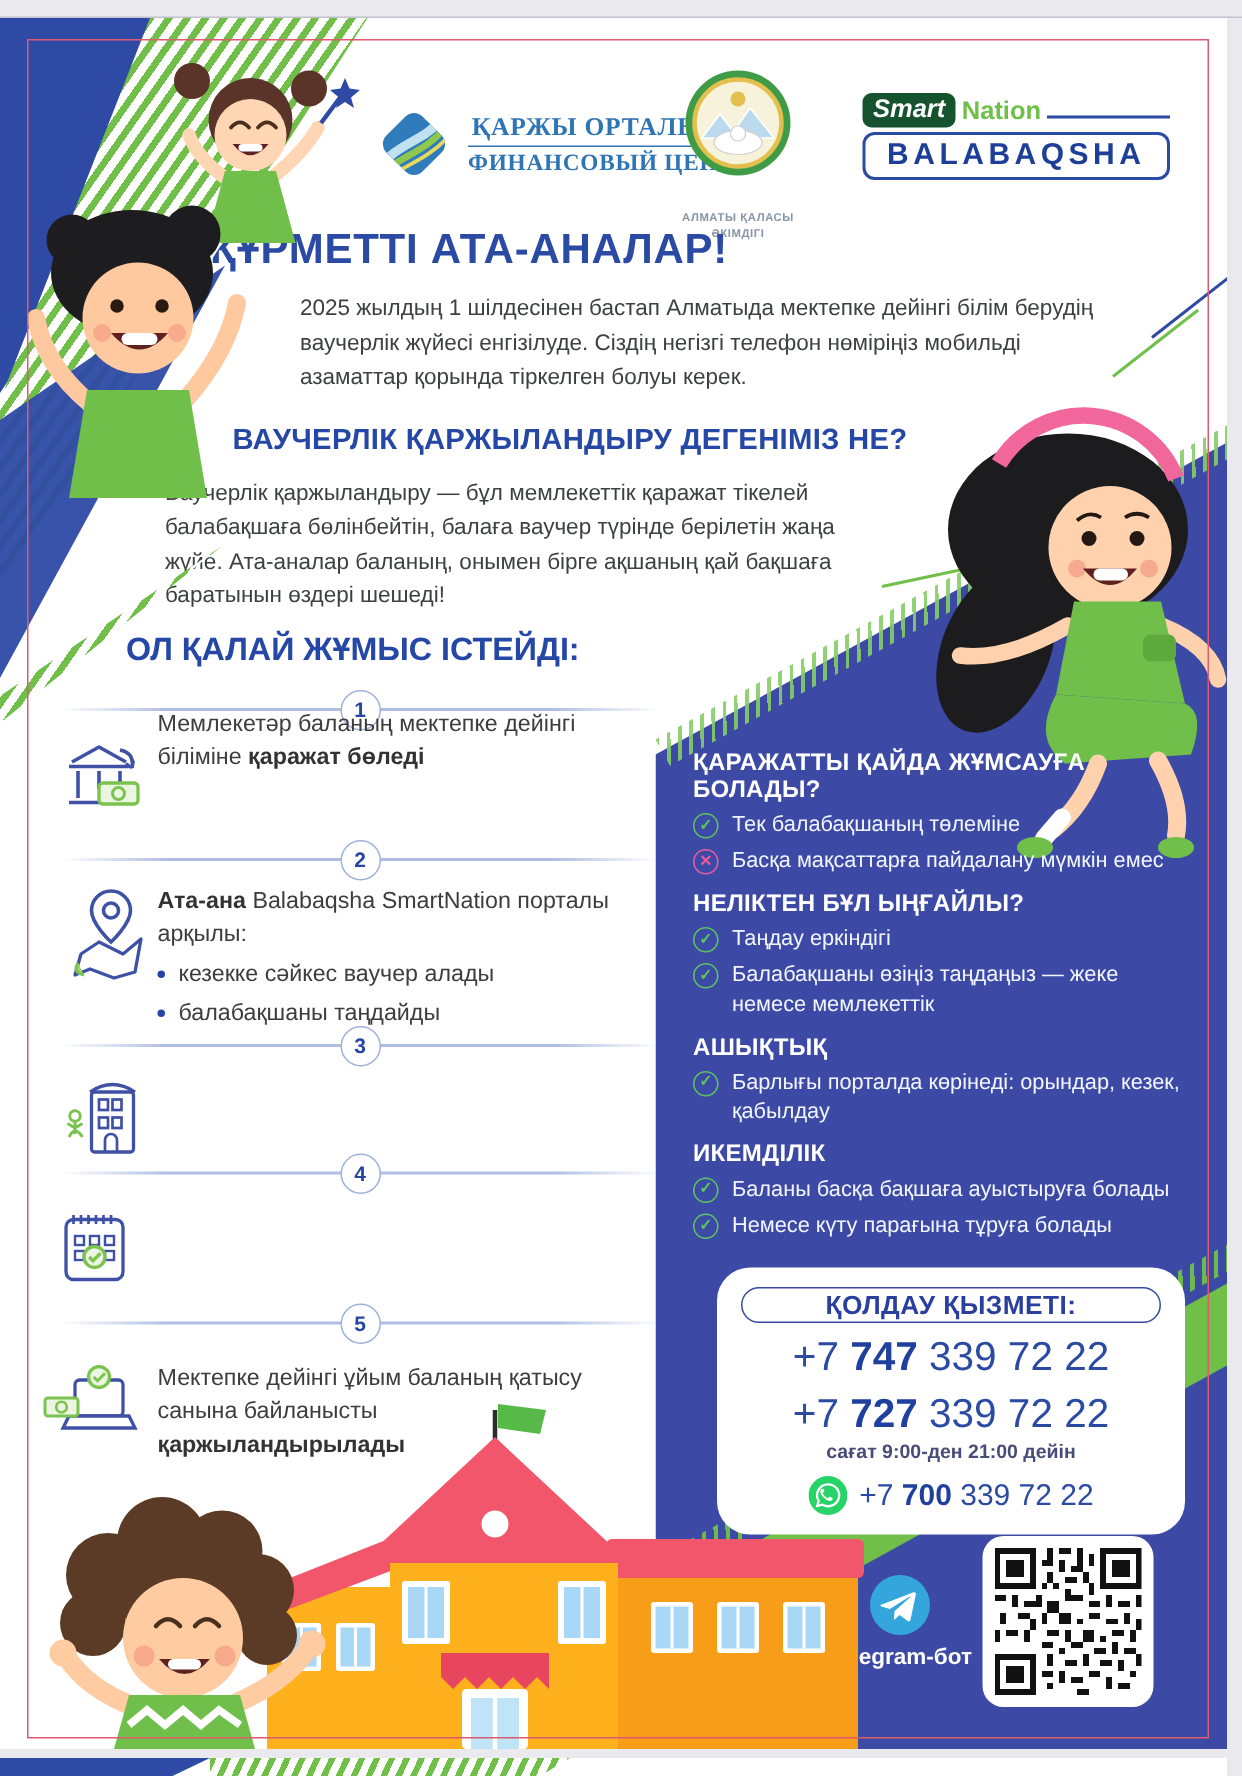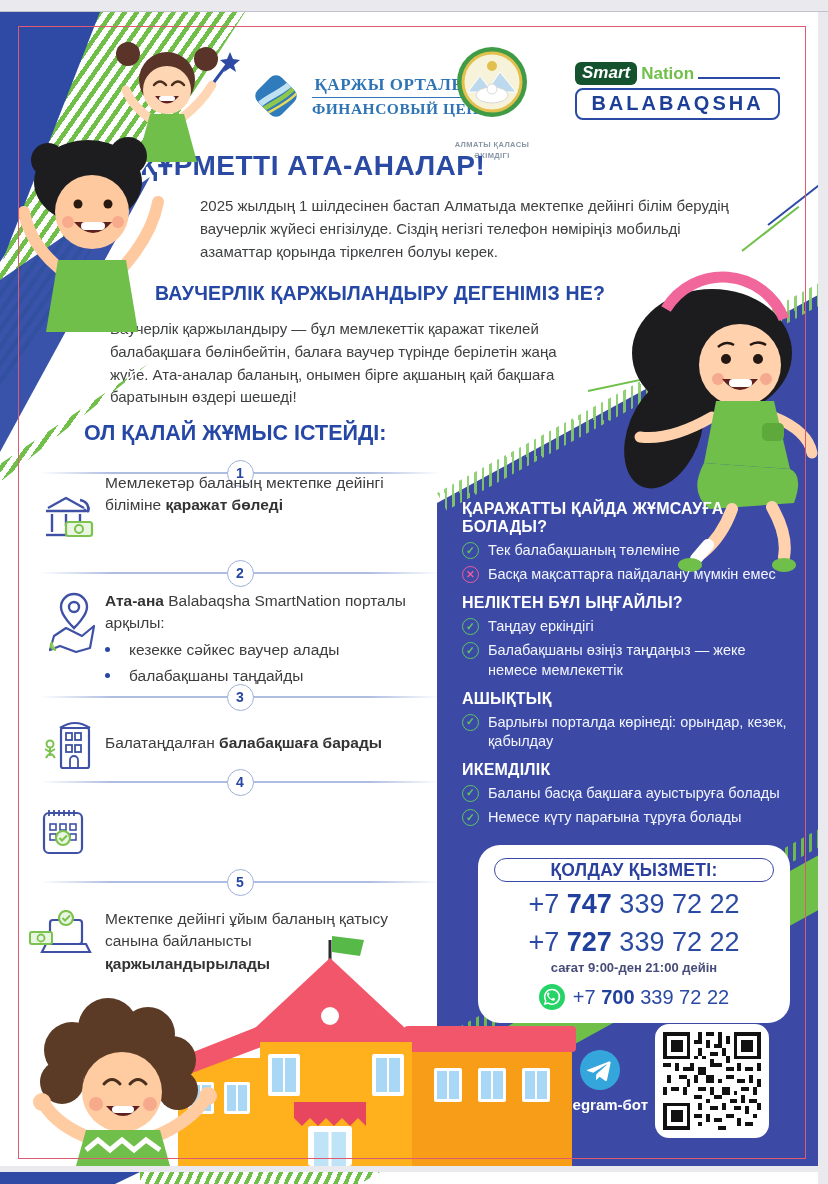--- a/index.html
+++ b/index.html
@@ -46,21 +46,21 @@
   .how-h { position:absolute; left:84px; top:409px; font-size:21.5px; }
 
   
   .divider { position:absolute; left:40px; width:400px; height:26px; display:flex; align-items:center; justify-content:center; }
   .divider::before { content:""; position:absolute; left:0; right:0; top:12px; height:1.5px;
      background:linear-gradient(90deg, rgba(160,176,220,0), #aebde0 18%, #aebde0 82%, rgba(160,176,220,0)); }
   .num-circle { position:relative; width:27px; height:27px; background:#fff; border:1.5px solid #9fb0da; border-radius:50%;
      display:flex; align-items:center; justify-content:center; color:#2746a3; font-weight:700; font-size:14px; }
   .step-text { position:absolute; left:105px; width:335px; color:#3d3d3f; font-size:15.5px; line-height:1.45; }
   .step-text b { font-weight:700; color:#333; }
-  .blt { display:flex; gap:19px; margin-top:4px; }
+  .blt { display:flex; gap:9px; margin-top:4px; }
   .blt .dot { width:5px; height:5px; border-radius:50%; background:#2746a3; margin-top:8px; flex:none; }
   .step-icon { position:absolute; }
 
   
   .panel { position:absolute; inset:0; background:#3c4aa5; clip-path:polygon(437px 491px, 818px 283px, 818px 1154px, 437px 1154px); }
   .diag-hatch { position:absolute; left:437px; top:481px; width:440px; height:20px; transform-origin:0 0; transform:rotate(-28.8deg);
      background:repeating-linear-gradient(118deg, rgba(133,205,103,.9) 0 2.5px, rgba(60,74,165,0) 2.5px 7.5px); }
   .green-band { position:absolute; left:428px; top:1058px; width:500px; height:48px; transform-origin:0 0; transform:rotate(-28.8deg); background:#6fbf49; }
   .green-hatch { position:absolute; left:428px; top:1032px; width:500px; height:16px; transform-origin:0 0; transform:rotate(-28.8deg);
      background:repeating-linear-gradient(118deg, rgba(111,191,73,.95) 0 3px, rgba(0,0,0,0) 3px 8px); }
@@ -254,23 +254,20 @@
     <path d="M18 10 Q33 0 48 10" fill="none" stroke="#3f51a5" stroke-width="2.2"></path>
     <rect x="19" y="10" width="28" height="40" rx="2" fill="#fff" stroke="#3f51a5" stroke-width="2.2"></rect>
     <rect x="24" y="15" width="6" height="7" fill="none" stroke="#3f51a5" stroke-width="1.8"></rect>
     <rect x="33" y="15" width="6" height="7" fill="none" stroke="#3f51a5" stroke-width="1.8"></rect>
     <rect x="24" y="27" width="6" height="7" fill="none" stroke="#3f51a5" stroke-width="1.8"></rect>
     <rect x="33" y="27" width="6" height="7" fill="none" stroke="#3f51a5" stroke-width="1.8"></rect>
     <path d="M28 50 v-8 a4 4 0 0 1 8 0 v8" fill="none" stroke="#3f51a5" stroke-width="1.8"></path>
     <circle cx="8" cy="26" r="3.5" fill="none" stroke="#7cc24e" stroke-width="2"></circle>
     <path d="M4 40 q4 -8 9 0 M8 30 v8 M8 34 l-5 -3 M8 34 l5 -3" stroke="#7cc24e" stroke-width="2" fill="none"></path>
   </svg>
-  <div class="step-text" style="top:720px">
-    <span>Балатаңдалған </span><b>балабақшаға барады</b>
-  </div>
 
   <svg class="step-icon" style="left:38px;top:793px" width="52" height="54" viewBox="0 0 52 54">
     <rect x="6" y="8" width="38" height="40" rx="5" fill="#fff" stroke="#3f51a5" stroke-width="2.2"></rect>
     <g stroke="#3f51a5" stroke-width="1.8">
       <line x1="11" y1="5" x2="11" y2="11"></line>
         <line x1="16" y1="5" x2="16" y2="11"></line>
         <line x1="21" y1="5" x2="21" y2="11"></line>
       <line x1="26" y1="5" x2="26" y2="11"></line>
         <line x1="31" y1="5" x2="31" y2="11"></line>
         <line x1="36" y1="5" x2="36" y2="11"></line>

